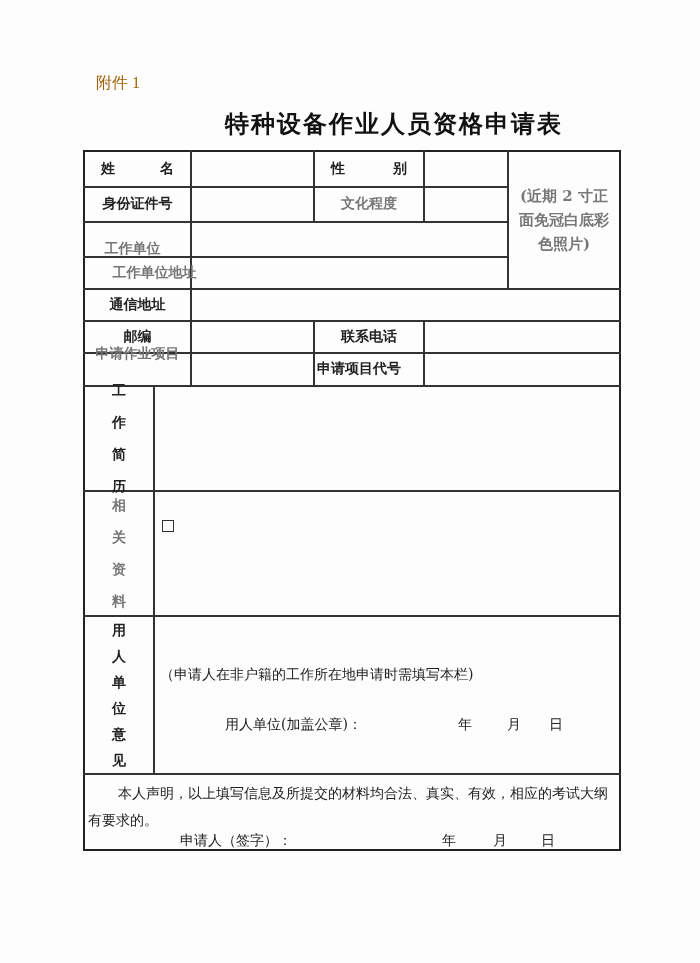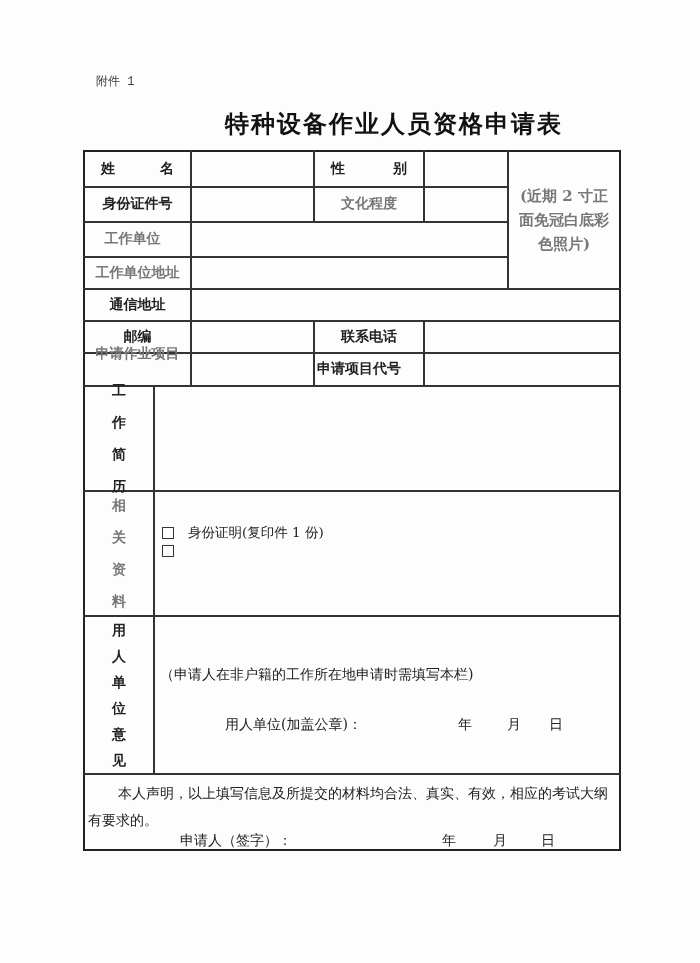--- a/index.html
+++ b/index.html
@@ -1,17 +1,17 @@
 <!DOCTYPE html>
 <html><head>
 <meta charset="utf-8">
 <style>
   html, body { margin:0; padding:0; }
   body { width:700px; height:963px; background:#fdfdfd; position:relative; font-family:"DejaVu Serif","Liberation Serif",serif; color:#222; overflow:hidden; }
-  .attach { position:absolute; left:96px; top:73px; font-family:Liberation Mono, monospace; font-size:12px; color:#404040; }
+  .attach { position:absolute; left:96px; top:73px; font-family:Liberation Serif, serif; font-size:16px; color:#a16207; }
   .title { position:absolute; left:0; width:700px; top:108px; text-align:center; font-family:"DejaVu Sans","Liberation Sans",sans-serif; font-size:24px; font-weight:bold; letter-spacing:2px; color:#111;padding-left:44px; }
   .frame { position:absolute; left:83px; top:150px; width:538px; height:701px; border:2px solid #222; box-sizing:border-box; }
   .cell { position:absolute; box-sizing:border-box; display:flex; align-items:center; justify-content:center; font-size:14px;font-weight:bold; }
   .hl { position:absolute; height:1.5px; background:#333; }
   .vl { position:absolute; width:1.5px; background:#333; }
   .gray { color:#777; }
   .bold { font-weight:bold; color:#222; }
   .spread { justify-content:space-between; padding:0 16px; }
   .vert { flex-direction:column; justify-content:center; line-height:32px; font-size:14px; }
   .checklist { position:absolute; left:162px; top:520px; font-size:13.5px; line-height:25px; }
@@ -58,24 +58,24 @@
 </div>
 <div class="cell" style="left:425px;top:152px;width:82px;height:34px"></div>
 
 <div class="cell gray" style="left:509px;top:152px;width:110px;height:136px;text-align:center;line-height:24px;padding:0 6px;font-size:15px">(近期 2 寸正面免冠白底彩色照片)</div>
 
 <div class="cell bold" style="left:85px;top:187px;width:105px;height:34px">身份证件号</div>
 <div class="cell" style="left:192px;top:187px;width:121px;height:34px"></div>
 <div class="cell gray" style="left:315px;top:187px;width:108px;height:34px">文化程度</div>
 <div class="cell" style="left:425px;top:187px;width:82px;height:34px"></div>
 
-<div class="cell gray" style="left:85px;top:222px;width:95px;height:34px">工作单位</div>
+<div class="cell gray" style="left:85px;top:232px;width:95px;height:34px">工作单位</div>
 <div class="cell" style="left:192px;top:222px;width:315px;height:34px"></div>
 
-<div class="cell gray" style="left:85px;top:257px;width:105px;height:31px">工作单位地址</div>
+<div class="cell gray" style="left:102px;top:257px;width:105px;height:31px">工作单位地址</div>
 <div class="cell" style="left:192px;top:257px;width:315px;height:31px"></div>
 
 <div class="cell bold" style="left:85px;top:289px;width:105px;height:31px">通信地址</div>
 <div class="cell" style="left:192px;top:289px;width:427px;height:31px"></div>
 
 <div class="cell bold" style="left:85px;top:321px;width:105px;height:31px">邮编</div>
 <div class="cell" style="left:192px;top:321px;width:121px;height:31px"></div>
 <div class="cell bold" style="left:315px;top:321px;width:108px;height:31px">联系电话</div>
 <div class="cell" style="left:425px;top:321px;width:194px;height:31px"></div>
 
@@ -94,24 +94,20 @@
 
 <div class="cell vert gray" style="left:85px;top:491px;width:68px;height:124px">
   <span>相</span>
   <span>关</span>
   <span>资</span>
   <span>料</span>
 </div>
 <div class="checklist">
   <div class="item">
       <span class="box"></span>
-      <span>身份证明(复印件 1 份)</span>
-    </div>
-  <div class="item">
-      <span class="box"></span>
     </div>
 </div>
 
 <div class="cell vert bold" style="left:85px;top:616px;width:68px;height:157px;line-height:26px">
   <span>用</span>
   <span>人</span>
   <span>单</span>
   <span>位</span>
   <span>意</span>
   <span>见</span>

